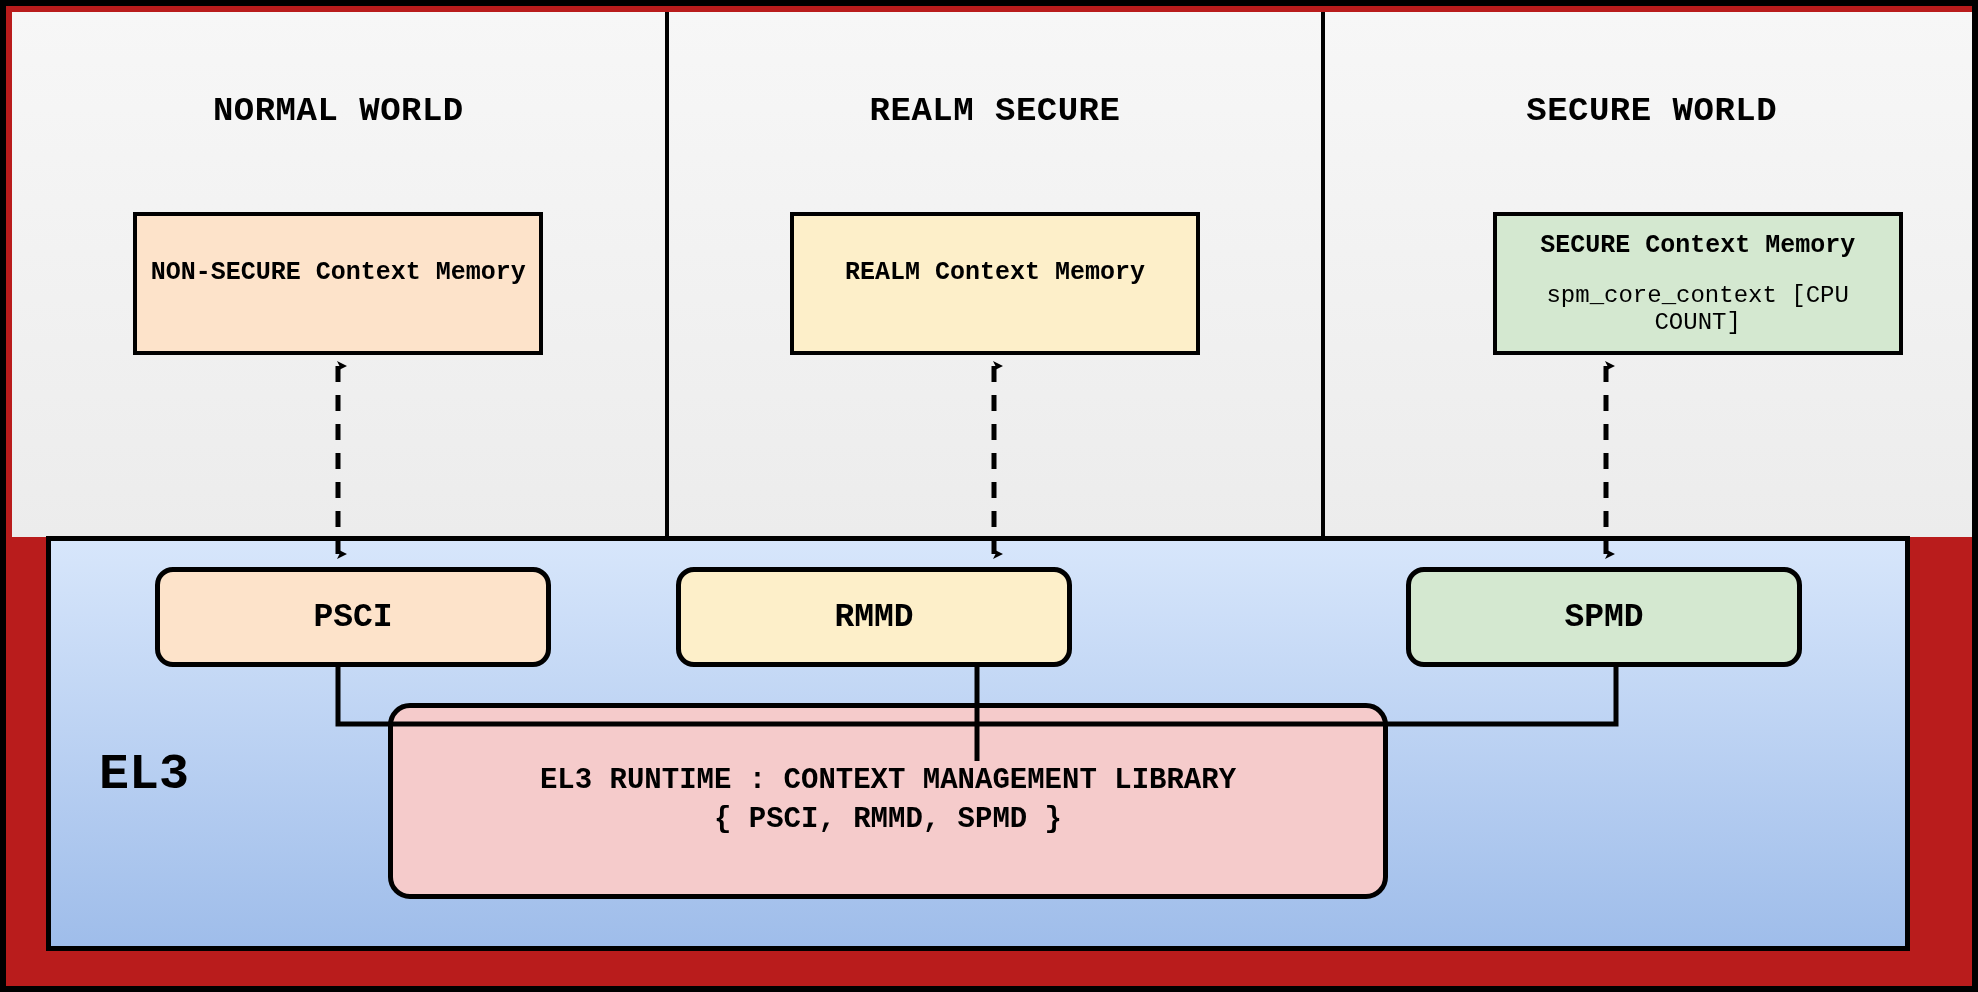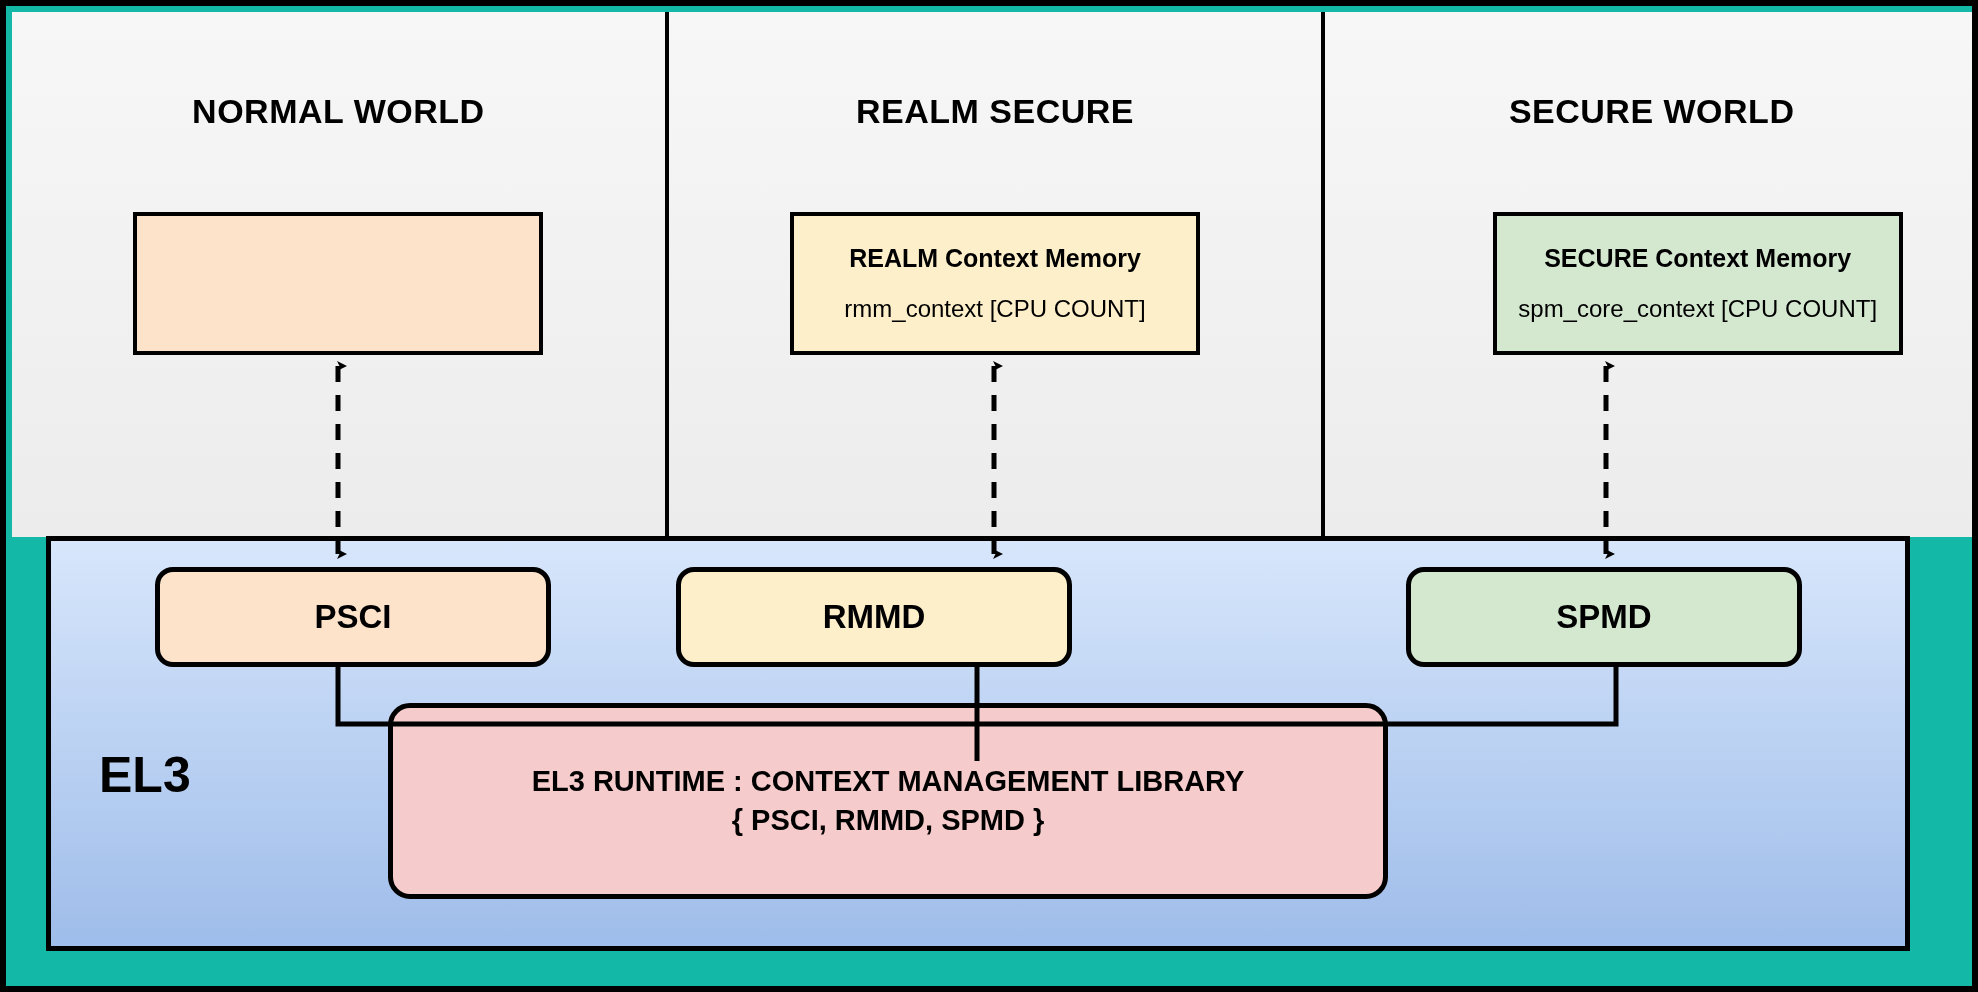--- a/index.html
+++ b/index.html
@@ -8,24 +8,25 @@
     padding: 0;
     background: #ffffff;
   }
   body {
     font-family: "Liberation Sans", sans-serif;
   }
   #canvas {
     position: relative;
     width: 1978px;
     height: 992px;
-    background: #14b8a6;
+    background: #b91c1c;
     border: 6px solid #000000;
     box-sizing: border-box;
     overflow: hidden;
+    font-family: Liberation Mono, monospace;
   }
 
   
   .worlds-strip {
     position: absolute;
     left: 6px;
     top: 6px;
     width: 1966px;
     height: 525px;
     display: flex;
@@ -161,28 +162,28 @@
 </head>
 <body>
 
 <div id="canvas">
 
   <div class="worlds-strip">
 
     <div class="world-col">
       <div class="world-title">NORMAL WORLD</div>
       <div class="ctx-box ctx-ns">
+        <div class="ctx-title">NON-SECURE Context Memory</div>
       </div>
     </div>
 
     <div class="world-col">
       <div class="world-title">REALM SECURE</div>
       <div class="ctx-box ctx-realm">
         <div class="ctx-title">REALM Context Memory</div>
-        <div class="ctx-sub">rmm_context [CPU COUNT]</div>
       </div>
     </div>
 
     <div class="world-col">
       <div class="world-title">SECURE WORLD</div>
       <div class="ctx-box ctx-sec">
         <div class="ctx-title">SECURE Context Memory</div>
         <div class="ctx-sub">spm_core_context  [CPU COUNT]</div>
       </div>
     </div>

